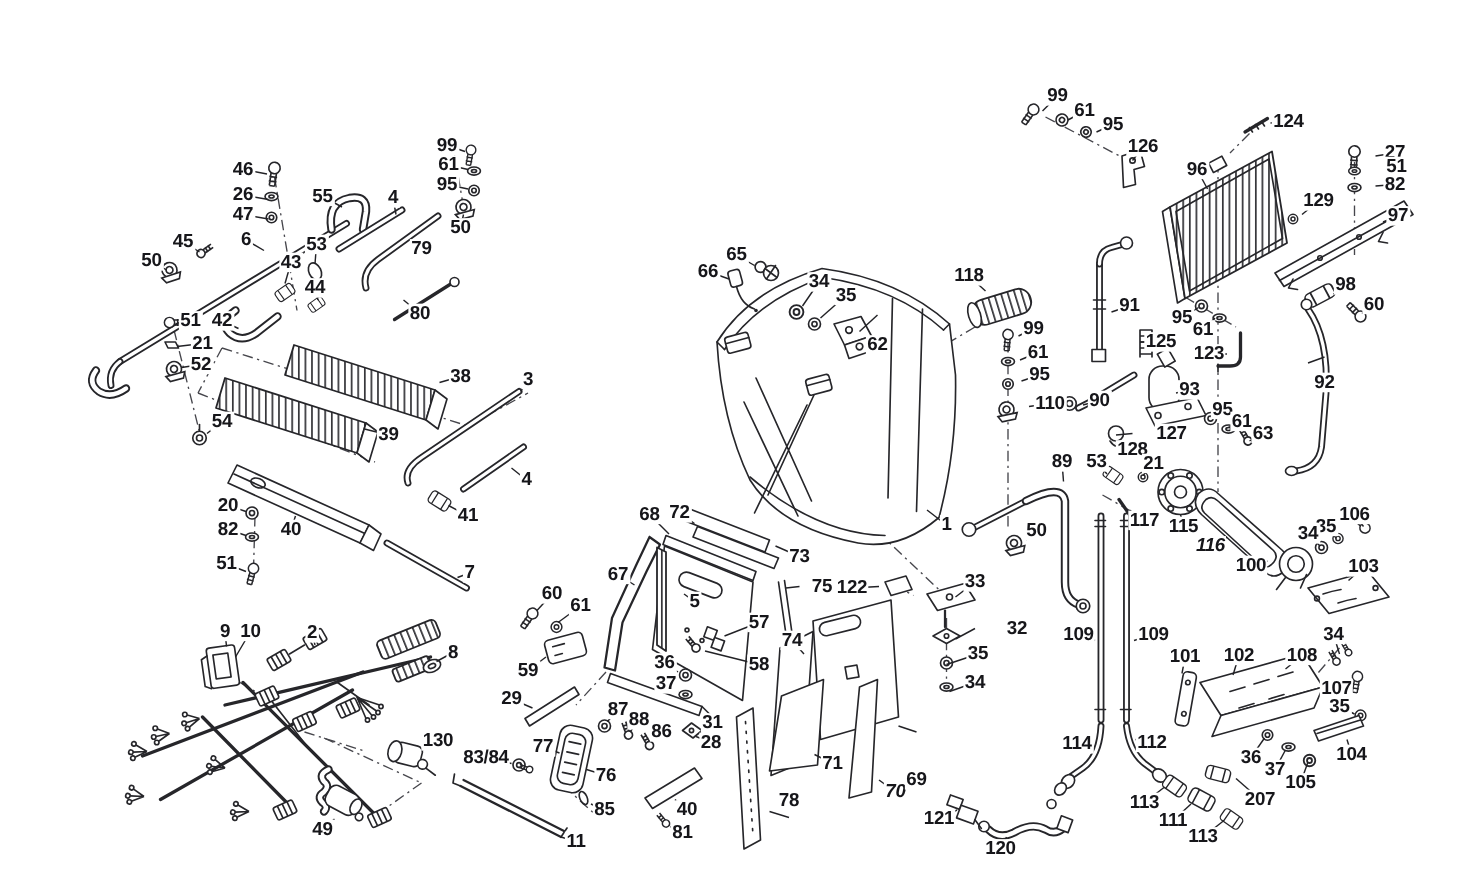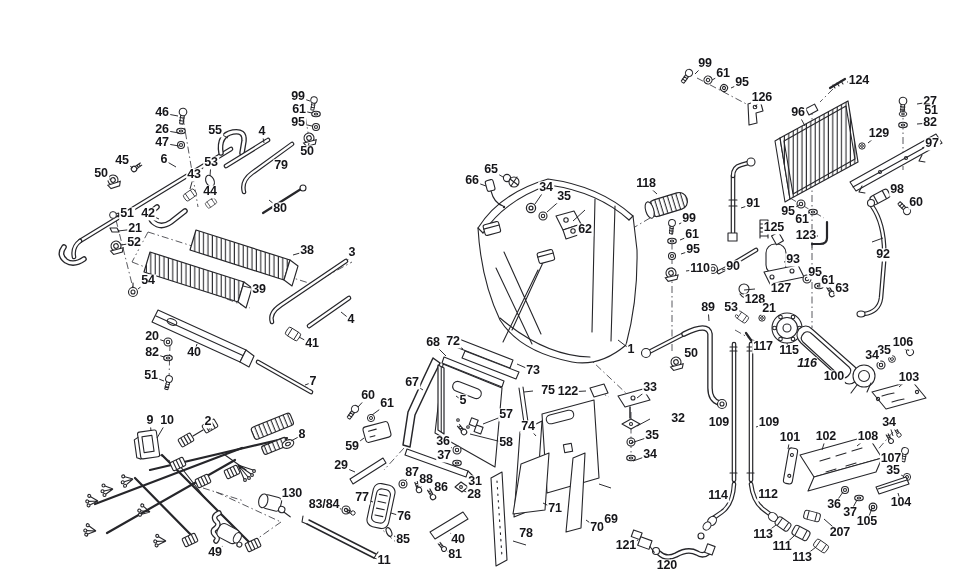--- a/index.html
+++ b/index.html
@@ -668,21 +668,21 @@
       <span class="lbl" style="left: 441px; top: 488px;">86</span>
       <span class="lbl" style="left: 475px; top: 482px;">31</span>
       <span class="lbl" style="left: 474px; top: 495px;">28</span>
       <span class="lbl" style="left: 362px; top: 498px;">77</span>
       <span class="lbl" style="left: 404px; top: 517px;">76</span>
       <span class="lbl" style="left: 403px; top: 540px;">85</span>
       <span class="lbl" style="left: 458px; top: 540px;">40</span>
       <span class="lbl" style="left: 455px; top: 555px;">81</span>
       <span class="lbl" style="left: 526px; top: 534px;">78</span>
       <span class="lbl" style="left: 555px; top: 509px;">71</span>
-      <span class="lbl" style="left: 597px; top: 528px;">70</span>
+      <span class="lbl" style="left: 597px; top: 528px; font-style: italic;">70</span>
       <span class="lbl" style="left: 611px; top: 488px; margin-top: 32px;">69</span>
       <span class="lbl" style="left: 568px; top: 392px;">122</span>
       <span class="lbl" style="left: 650px; top: 388px;">33</span>
       <span class="lbl" style="left: 650px; top: 419px; margin-left: 28px;">32</span>
       <span class="lbl" style="left: 652px; top: 436px;">35</span>
       <span class="lbl" style="left: 650px; top: 455px;">34</span>
       <span class="lbl" style="left: 626px; top: 546px;">121</span>
       <span class="lbl" style="left: 667px; top: 566px;">120</span>
       <span class="lbl" style="left: 491px; top: 170px;">65</span>
       <span class="lbl" style="left: 472px; top: 181px;">66</span>

